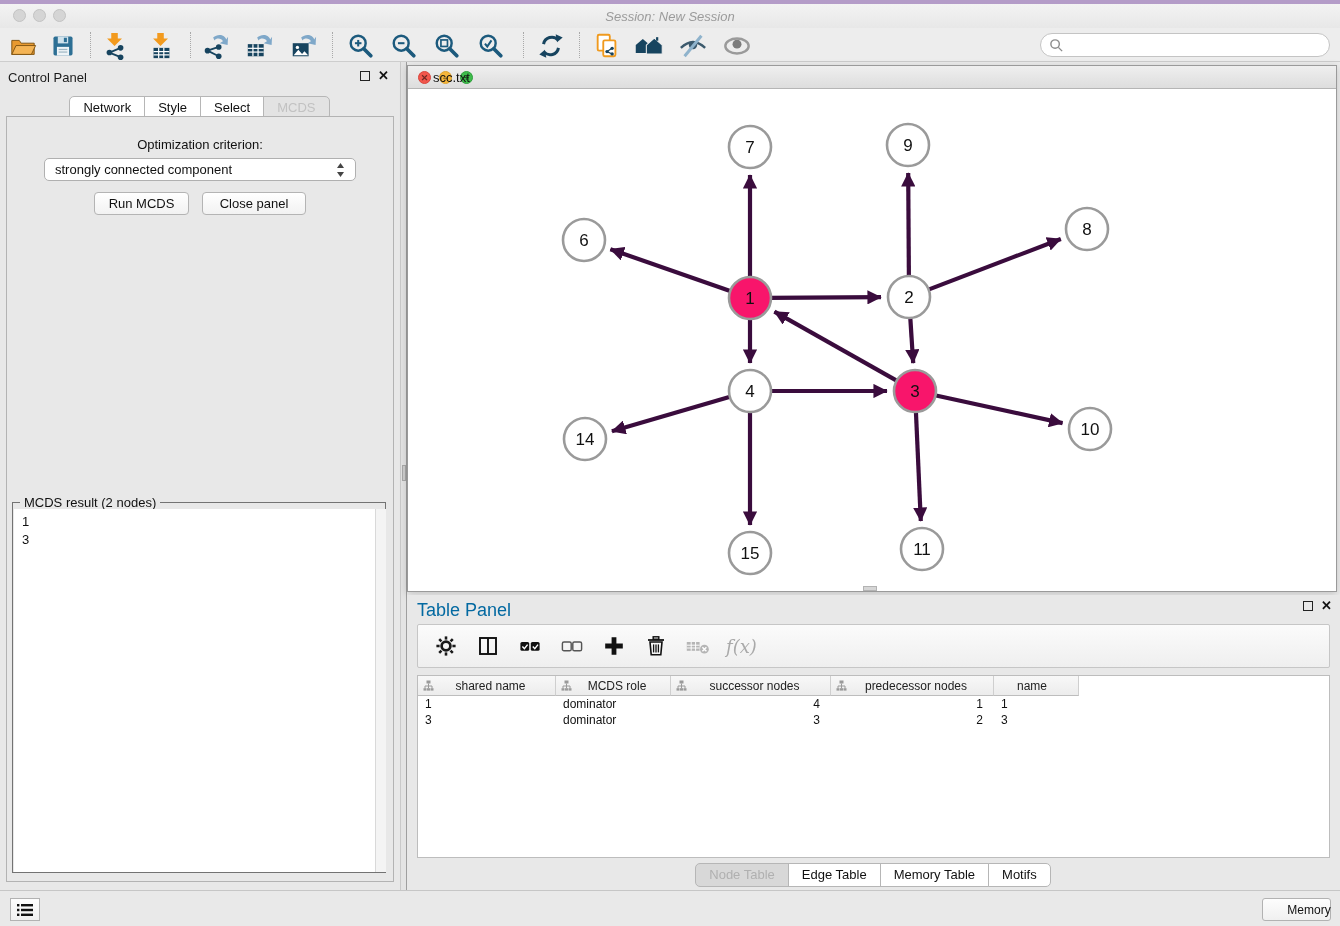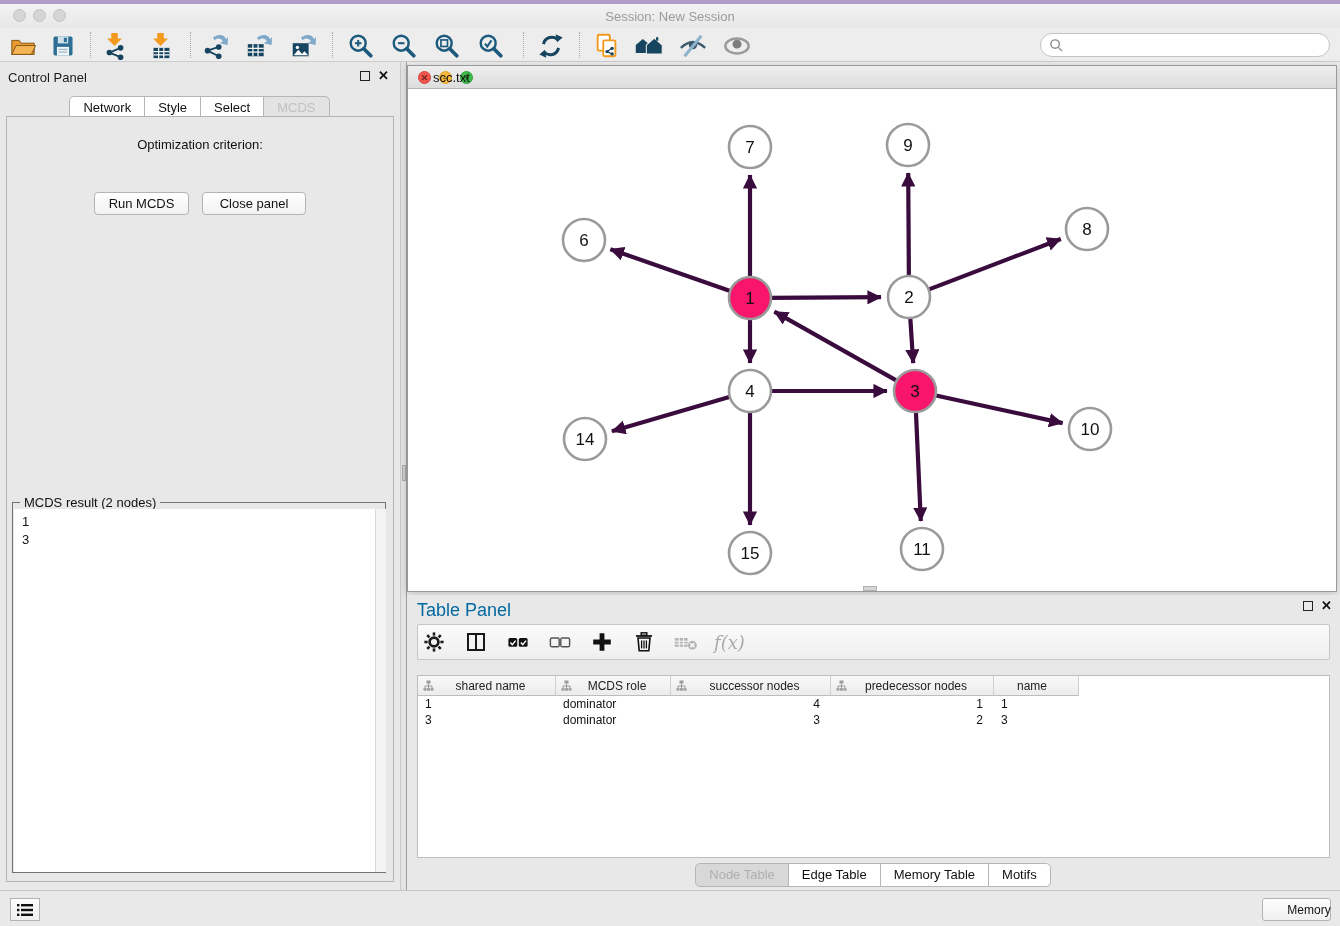--- a/index.html
+++ b/index.html
@@ -2,21 +2,21 @@
 <html><head>
 <meta charset="utf-8">
 <style>
   * { margin:0; padding:0; box-sizing:border-box; }
   html,body { width:1340px; height:926px; font-family:"Liberation Sans", sans-serif; background:#ececec; overflow:hidden; }
   .abs { position:absolute; }
   #app { position:relative; width:1340px; height:926px; background:#ececec; }
 
   
   #desktop-strip { left:0; top:0; width:1340px; height:4px; background:#b49cc8; }
-  #titlebar { left:0; top:4px; width:1340px; height:32px; background:linear-gradient(#f3f3f3,#e4e4e4); border-bottom:1px solid #cfcfcf; }
+  #titlebar { left:0; top:4px; width:1340px; height:32px; background:linear-gradient(#f3f3f3,#e4e4e4); border-bottom:1px solid #cfcfcf;font-style:italic; }
   .tl-dot { width:13px; height:13px; border-radius:50%; top:5px; background:#d5d5d5; border:1px solid #c3c3c3; }
   #titlebar-title { width:100%; text-align:center; top:5px; font-size:13px; color:#9b9b9b; }
 
   
   #toolbar { left:0; top:28px; width:1340px; height:34px; background:#ededed; border-bottom:1px solid #cdcdcd; }
   .tb-ic { top:3px; width:30px; height:30px; display:flex; align-items:center; justify-content:center; cursor:default; }
   .tb-sep { top:4px; width:1px; height:26px; border-left:1px dotted #a9a9a9; }
   #search-box { left:1040px; top:5px; width:290px; height:24px; background:#fff; border:1px solid #c4c4c4; border-radius:12px; display:flex; align-items:center; padding-left:8px; }
   #search-input { border:none; outline:none; flex:1; height:20px; font-size:13px; background:transparent; }
 
@@ -55,21 +55,21 @@
   #net-title { width:100%; text-align:left; top:4px; font-size:13px; color:#111;margin-left:25px; }
   .mac-dot { width:13px; height:13px; border-radius:50%; top:5px; font-size:9px; font-weight:bold; text-align:center; line-height:13px; color:rgba(0,0,0,0.55); }
   #net-canvas { left:0; top:23px; width:928px; height:502px; background:#fff; }
   #graph-svg text { font-family:"Liberation Sans", sans-serif; }
   #h-handle { left:455px; top:497px; width:14px; height:5px; background:#d6d6d6; border:1px solid #b3b3b3; }
 
   
   #table-panel { left:407px; top:595px; width:933px; height:295px; background:#e8e8e8; }
   #tp-header { left:0; top:5px; width:933px; height:18px; }
   #tp-title { left:10px; top:0; font-size:18px; color:#0369a1; }
-  #tp-toolbar { left:10px; top:29px; width:913px; height:36px; background:linear-gradient(#fbfbfb,#efefef); border:1px solid #c6c6c6; border-radius:2px; display:flex; align-items:center; gap:14px; padding-left:2px; }
+  #tp-toolbar { left:10px; top:29px; width:913px; height:44px; background:linear-gradient(#fbfbfb,#efefef); border:1px solid #c6c6c6; border-radius:2px; display:flex; align-items:center; gap:14px; padding-left:14px; }
   .tp-ic { width:28px; height:28px; display:flex; align-items:center; justify-content:center; }
   #fx-label { font-family:"DejaVu Serif", serif; font-style:italic; font-size:18px; color:#a9a9a9; }
   #tbl { left:10px; top:80px; width:913px; height:183px; background:#fff; border:1px solid #bdbdbd; overflow:hidden; }
   #tbl-head { display:flex; }
   .th { height:20px; background:linear-gradient(#f8f8f8,#ececec); border-right:1px solid #cfcfcf; border-bottom:1px solid #bdbdbd; display:flex; align-items:center; font-size:12px; color:#222; }
   .tree-ic { margin-left:5px; display:flex; }
   .th-lb { flex:1; text-align:center; padding-right:8px; }
   .tr { display:flex; height:16px; }
   .td { font-size:12px; color:#111; line-height:16px; border-right:1px solid transparent; }
   .td.al { text-align:left; padding-left:7px; }
@@ -251,20 +251,27 @@
       <div class="abs panel-close" style="left:378px; top:1px">✕</div>
     </div>
     <div class="abs" id="cp-tabs">
         <div class="seg">Network</div>
         <div class="seg">Style</div>
         <div class="seg">Select</div>
         <div class="seg seg-sel">MCDS</div>
       </div>
     <div class="abs" id="cp-box"></div>
     <div class="abs" id="opt-label">Optimization criterion:</div>
+    <div class="abs" id="criterion-select">
+      <span class="sel-txt">strongly connected component</span>
+      <svg width="9" height="16" viewBox="0 0 9 16">
+        <path d="M4.5 1 L8 6 H1 z" fill="#444"></path>
+        <path d="M4.5 15 L1 10 H8 z" fill="#444"></path>
+      </svg>
+    </div>
     <div class="abs btn" id="run-btn">Run MCDS</div>
     <div class="abs btn" id="closepanel-btn">Close panel</div>
     <div class="abs" id="mcds-group">
       <div class="abs" id="mcds-legend">MCDS result (2 nodes)</div>
       <div class="abs" id="mcds-inner">
         <div id="mcds-lines" style="padding-top:4px">
             <div class="result-line">1</div>
             <div class="result-line">3</div>
           </div>
       </div>

